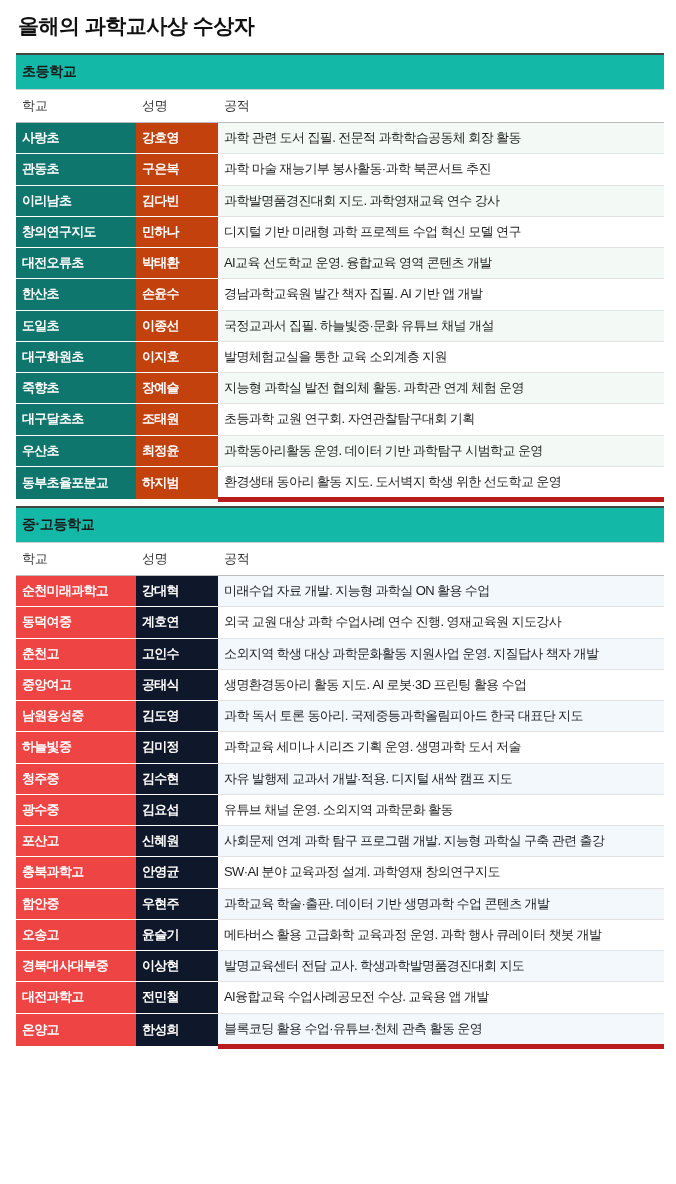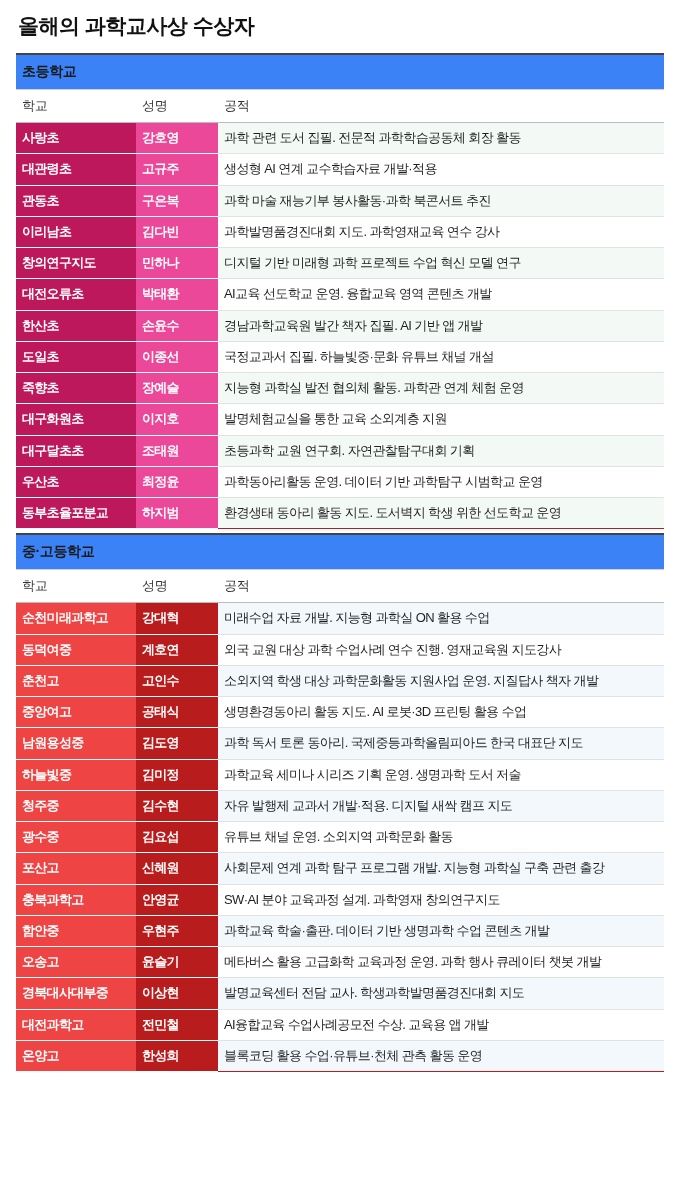--- a/index.html
+++ b/index.html
@@ -22,21 +22,21 @@
     font-size: 21px;
     font-weight: bold;
     letter-spacing: -0.5px;
     padding: 12px 2px 13px 2px;
     color: #111111;
   }
   .section {
     margin-bottom: 4px;
   }
   .section-header {
-    background: #3b82f6;
+    background: #14b8a6;
     border-top: 2px solid #444444;
     border-bottom: 1px solid #cfcfcf;
     font-size: 14px;
     font-weight: bold;
     letter-spacing: -0.4px;
     padding: 8px 8px 8px 6px;
     color: #1a1a1a;
   }
   table.tbl {
     width: 100%;
@@ -71,35 +71,35 @@
   }
   table.tbl tbody td.cell-school,
   table.tbl tbody td.cell-name {
     color: #ffffff;
     font-weight: bold;
     border-bottom: 1px solid #ffffff;
     text-align: left;
     letter-spacing: -0.7px;
   }
   
-  .elem td.cell-school { background: #be185d; }
-  .elem td.cell-name   { background: #ec4899; }
+  .elem td.cell-school { background: #0f766e; }
+  .elem td.cell-name   { background: #c2410c; }
   .elem tbody tr:nth-child(odd) td.cell-merit { background: #f3faf6; }
   .elem tbody tr:nth-child(even) td.cell-merit { background: #ffffff; }
   
   .mid td.cell-school { background: #ef4444; }
-  .mid td.cell-name   { background: #b91c1c; }
+  .mid td.cell-name   { background: #0f172a; }
   .mid tbody tr:nth-child(odd) td.cell-merit { background: #f2f8fc; }
   .mid tbody tr:nth-child(even) td.cell-merit { background: #ffffff; }
 
   table.tbl tbody td.cell-merit {
     color: #1f1f1f;
     margin-top: 38px;
   }
-  table.tbl tbody tr:last-child td { border-bottom: 1px solid #b91c1c; }
+  table.tbl tbody tr:last-child td { border-bottom: 5px solid #b91c1c; }
   table.tbl tbody tr:last-child td.cell-school,
   table.tbl tbody tr:last-child td.cell-name { border-bottom: 1px solid #ffffff; }
 </style>
 </head>
 <body>
 
 <div class="page">
 
   <div class="page-title">올해의 과학교사상 수상자</div>
 
@@ -118,25 +118,20 @@
           <th>공적</th>
         </tr>
       </thead>
       <tbody>
         <tr>
             <td class="cell-school">사랑초</td>
             <td class="cell-name">강호영</td>
             <td class="cell-merit">과학 관련 도서 집필. 전문적 과학학습공동체 회장 활동</td>
           </tr>
         <tr>
-            <td class="cell-school">대관령초</td>
-            <td class="cell-name">고규주</td>
-            <td class="cell-merit">생성형 AI 연계 교수학습자료 개발·적용</td>
-          </tr>
-        <tr>
             <td class="cell-school">관동초</td>
             <td class="cell-name">구은복</td>
             <td class="cell-merit">과학 마술 재능기부 봉사활동·과학 북콘서트 추진</td>
           </tr>
         <tr>
             <td class="cell-school">이리남초</td>
             <td class="cell-name">김다빈</td>
             <td class="cell-merit">과학발명품경진대회 지도. 과학영재교육 연수 강사</td>
           </tr>
         <tr>
@@ -153,28 +148,28 @@
             <td class="cell-school">한산초</td>
             <td class="cell-name">손윤수</td>
             <td class="cell-merit">경남과학교육원 발간 책자 집필. AI 기반 앱 개발</td>
           </tr>
         <tr>
             <td class="cell-school">도일초</td>
             <td class="cell-name">이종선</td>
             <td class="cell-merit">국정교과서 집필. 하늘빛중·문화 유튜브 채널 개설</td>
           </tr>
         <tr>
+            <td class="cell-school">대구화원초</td>
+            <td class="cell-name">이지호</td>
+            <td class="cell-merit">발명체험교실을 통한 교육 소외계층 지원</td>
+          </tr>
+        <tr>
             <td class="cell-school">죽향초</td>
             <td class="cell-name">장예슬</td>
             <td class="cell-merit">지능형 과학실 발전 협의체 활동. 과학관 연계 체험 운영</td>
-          </tr>
-        <tr>
-            <td class="cell-school">대구화원초</td>
-            <td class="cell-name">이지호</td>
-            <td class="cell-merit">발명체험교실을 통한 교육 소외계층 지원</td>
           </tr>
         <tr>
             <td class="cell-school">대구달초초</td>
             <td class="cell-name">조태원</td>
             <td class="cell-merit">초등과학 교원 연구회. 자연관찰탐구대회 기획</td>
           </tr>
         <tr>
             <td class="cell-school">우산초</td>
             <td class="cell-name">최정윤</td>
             <td class="cell-merit">과학동아리활동 운영. 데이터 기반 과학탐구 시범학교 운영</td>

